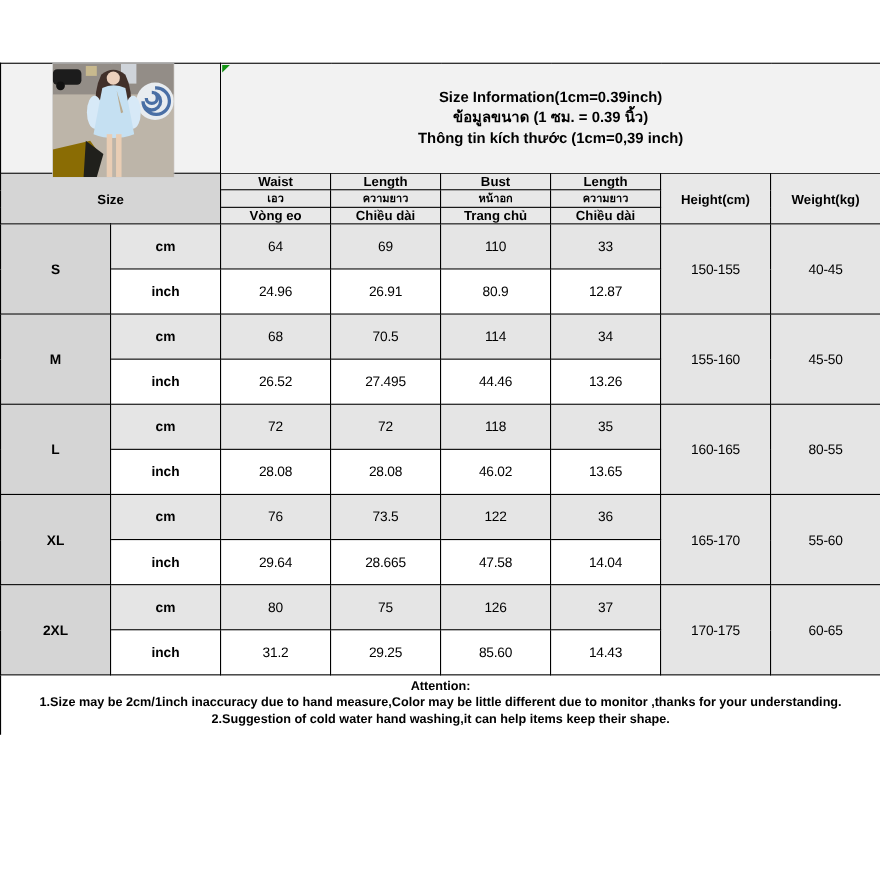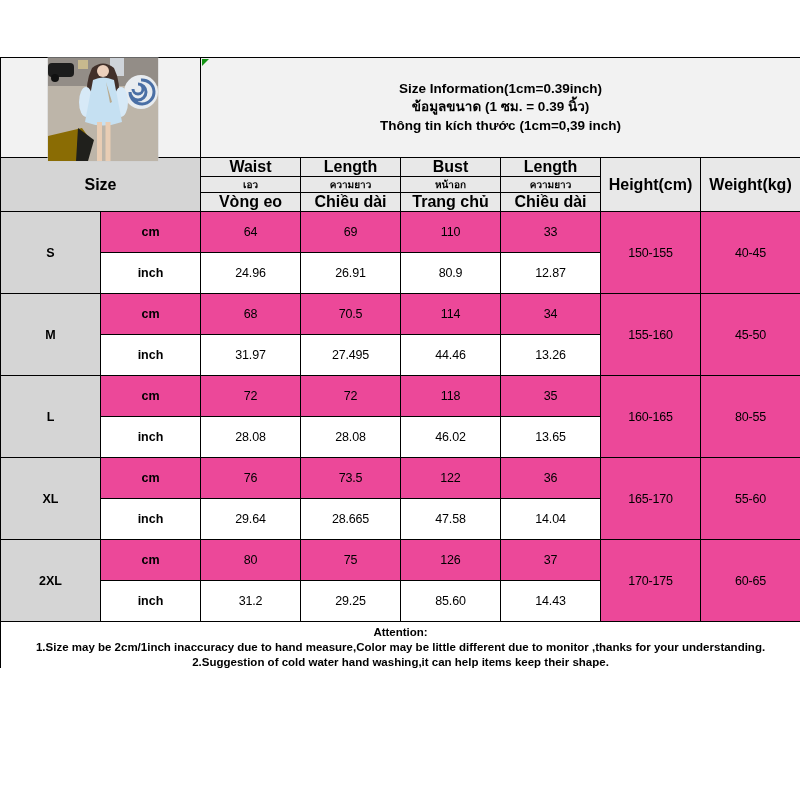--- a/index.html
+++ b/index.html
@@ -49,35 +49,35 @@
     width: 0; height: 0;
     border-top: 7px solid #149414;
     border-right: 7px solid transparent;
   }
 
   
   .hrow td {
     height: 13px;
     background: #e8e8e8;
     font-weight: bold;
-    font-size: 16px;
+    font-size: 12px;
     border-width: 1px 1.5px;
   }
   .hrow td.th-lang { font-size: 10px; }
   .size-head {
     background: #d5d5d5 !important;
     font-size: 24px;
     font-weight: bold;
     border-width: 1.5px !important;
   }
   .col-tall { border-width: 1.5px !important; font-size: 12.5px; }
 
   
   .srow td { height: 40px; font-size: 12.5px; background: #ffffff; }
-  .srow td.cmbg, .srow td.range { background: #ec4899; }
+  .srow td.cmbg, .srow td.range { background: #e5e5e5; }
   .size-label {
     background: #d5d5d5 !important;
     font-weight: bold;
     font-size: 13px;
   }
   .unit { font-weight: bold; font-size: 12px; }
   .val, .range { font-weight: normal; letter-spacing: -0.2px; }
 
   
   .attention-cell {
@@ -200,21 +200,21 @@
       <td class="unit cmbg">cm</td>
       <td class="val cmbg">68</td>
       <td class="val cmbg">70.5</td>
       <td class="val cmbg">114</td>
       <td class="val cmbg">34</td>
       <td rowspan="2" class="range">155-160</td>
       <td rowspan="2" class="range">45-50</td>
     </tr>
     <tr class="srow">
       <td class="unit">inch</td>
-      <td class="val">31.97</td>
+      <td class="val">26.52</td>
       <td class="val">27.495</td>
       <td class="val">44.46</td>
       <td class="val">13.26</td>
     </tr>
 
     <tr class="srow">
       <td rowspan="2" class="size-label">L</td>
       <td class="unit cmbg">cm</td>
       <td class="val cmbg">72</td>
       <td class="val cmbg">72</td>

